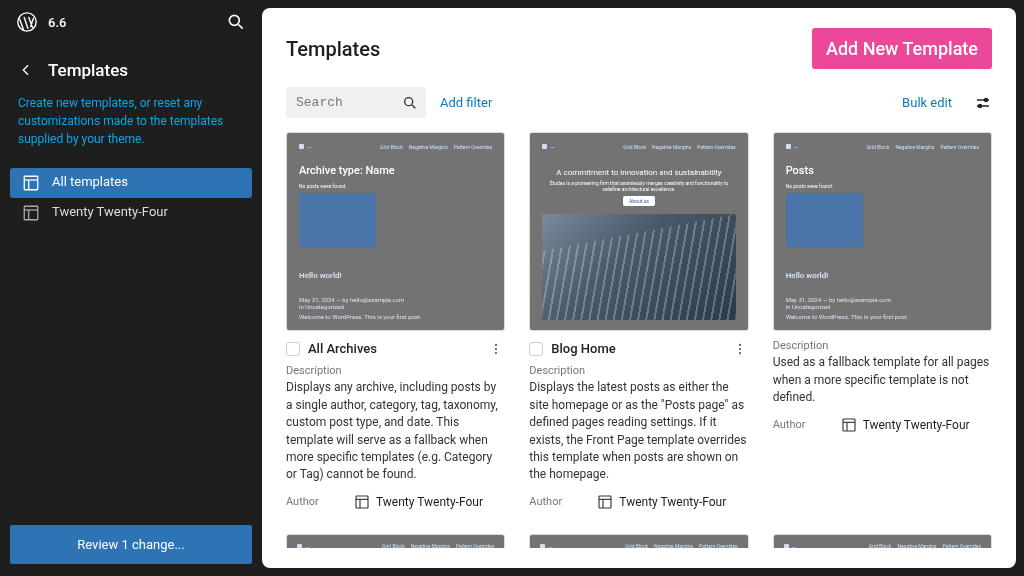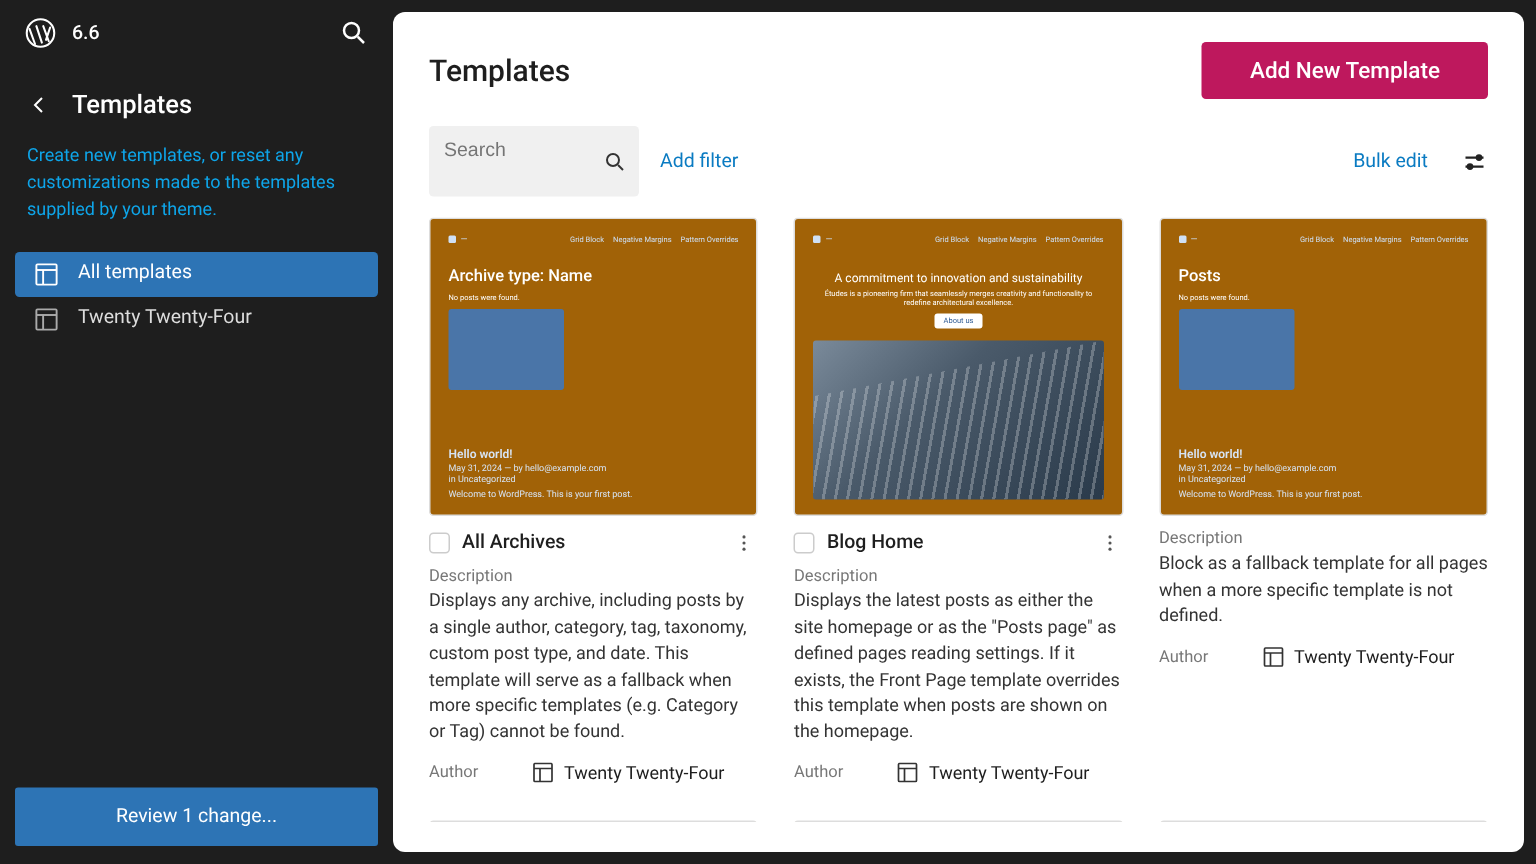--- a/index.html
+++ b/index.html
@@ -15,38 +15,38 @@
 .side-title { font-size: 17px; font-weight: 500; color: #fff; }
 .side-desc { padding: 6px 18px 14px 18px; color: #0ea5e9; font-size: 12px; line-height: 1.5; }
 .side-nav { padding: 6px 10px; }
 .nav-item { display:flex; align-items:flex-start; gap:12px; padding:6px 12px; border-radius:3px; cursor:pointer; font-size:13px; color:#ddd; }
 .nav-item.active { background:#2d74b5; color:#fff; }
 .nav-item svg { width:18px; height:18px; flex-shrink:0; }
 .footer-btn { position:absolute; bottom:12px; left:10px; right:10px; background:#2d74b5; color:#fff; text-align:center; padding:12px; border-radius:2px; font-size:13px; cursor:pointer; }
 .main { flex:1; background:#fff; margin:8px 8px 8px 0; border-radius:8px; padding:20px 24px; color:#1e1e1e; overflow:hidden; display:flex; flex-direction:column; }
 .main-head { display:flex; align-items:center; margin-bottom:18px; }
 .main-title { font-size:20px; font-weight:500; }
-.add-btn { background:#be185d; color:#fff; padding:10px 32px; border-radius:3px; font-size:15px; font-weight:500; cursor:pointer; }
+.add-btn { background:#ec4899; color:#fff; padding:10px 14px; border-radius:3px; font-size:18px; font-weight:500; cursor:pointer; }
 .toolbar { display:flex; align-items:center; gap:14px; margin-bottom:14px; }
 .search-box { position:relative; width:140px; display:flex; align-items:center; }
-.search-box input { width:100%; background:#f0f0f0; border:none; padding:8px 30px 24px 10px; border-radius:3px; font-size:13px; color:#701a75; outline:none; }
+.search-box input { width:100%; background:#f0f0f0; border:none; padding:8px 30px 8px 10px; border-radius:3px; font-size:13px; color:#701a75; outline:none;font-family:Liberation Mono, monospace; }
 .search-box .sic { position:absolute; right:8px; width:16px; height:16px; }
 .add-filter { color:#0a7bc2; font-size:13px; cursor:pointer; }
 .bulk { color:#0a7bc2; font-size:13px; cursor:pointer; margin-right:8px; }
 .filter-ic { width:18px; height:18px; cursor:pointer; }
 .grid { display:grid; grid-template-columns: repeat(3, 1fr); gap:24px; overflow:hidden; }
 .card { display:flex; flex-direction:column; }
-.preview { aspect-ratio: 1.1/1; background:#a16207; border-radius:3px; border:1px solid #ddd; position:relative; overflow:hidden; cursor:pointer; padding:10px 12px; color:#fff; display:flex; flex-direction:column; }
+.preview { aspect-ratio: 1.1/1; background:#737373; border-radius:3px; border:1px solid #ddd; position:relative; overflow:hidden; cursor:pointer; padding:10px 12px; color:#fff; display:flex; flex-direction:column; }
 .pv-top { display:flex; align-items:center; font-size:6px; color:#cfe0f5; margin-bottom:10px; }
 .pv-dot { width:5px; height:5px; background:#cfe0f5; border-radius:1px; margin-right:3px; }
 .pv-nav { margin-left:auto; display:flex; gap:6px; font-size:5px; }
 .pv-title { font-size:11px; font-weight:500; margin:4px 0 6px 0; }
 .pv-block { background:#4a75a8; border-radius:2px; }
 .pv-footer { margin-top:auto; font-size:6px; color:#d7e4f4; }
-.pv-footer .hw { font-size:8px; font-weight:600; margin-bottom:2px; }
+.pv-footer .hw { font-size:8px; font-weight:600; margin-bottom:16px; }
 .pv-center { text-align:center; font-size:8px; margin-top:8px; }
 .pv-center .sub { font-size:5px; display:block; margin-top:3px; }
 .pv-img { background: linear-gradient(135deg, #7a8a9a 0%, #4a5a6a 40%, #2a3a4a 100%); position:relative; overflow:hidden; }
 .pv-img::before { content:''; position:absolute; inset:0; background: repeating-linear-gradient(100deg, rgba(255,255,255,0.25) 0 2px, transparent 2px 8px); clip-path: polygon(0 35%, 100% 0, 100% 100%, 0 100%); }
 .pv-btn { display:inline-block; background:#fff; color:#2f5b94; font-size:5px; padding:2px 6px; border-radius:2px; margin:4px auto 6px; }
 .card-row { display:flex; align-items:center; gap:8px; margin-top:10px; }
 .chk { width:14px; height:14px; border:1px solid #ccc; border-radius:3px; cursor:pointer; }
 .card-name { font-size:13px; font-weight:500; flex:1; }
 .more { width:18px; cursor:pointer; color:#555; display:flex; justify-content:center; }
 .lbl { color:#777; font-size:11px; margin-top:8px; }
@@ -245,21 +245,21 @@
         <div style="font-size:5px;margin-bottom:4px;">No posts were found.</div>
         <div class="pv-block" style="width:40%;height:54px;"></div>
         <div class="pv-footer">
             <div class="hw">Hello world!</div>
             <div>May 31, 2024 — by hello@example.com</div>
             <div>in Uncategorized</div>
             <div style="margin-top:3px;">Welcome to WordPress. This is your first post.</div>
           </div>
       </div>
       <div class="lbl">Description</div>
-      <div class="desc">Block as a fallback template for all pages when a more specific template is not defined.</div>
+      <div class="desc">Used as a fallback template for all pages when a more specific template is not defined.</div>
       <div class="auth-row">
         <span class="auth-lbl">Author</span>
         <span class="theme">
           <svg viewBox="0 0 24 24" fill="none" stroke="#333" stroke-width="1.7">
               <rect x="3" y="3" width="18" height="18" rx="1"></rect>
               <line x1="3" y1="8" x2="21" y2="8"></line>
               <line x1="9" y1="8" x2="9" y2="21"></line>
             </svg>
           <span>Twenty Twenty-Four</span>
         </span>

